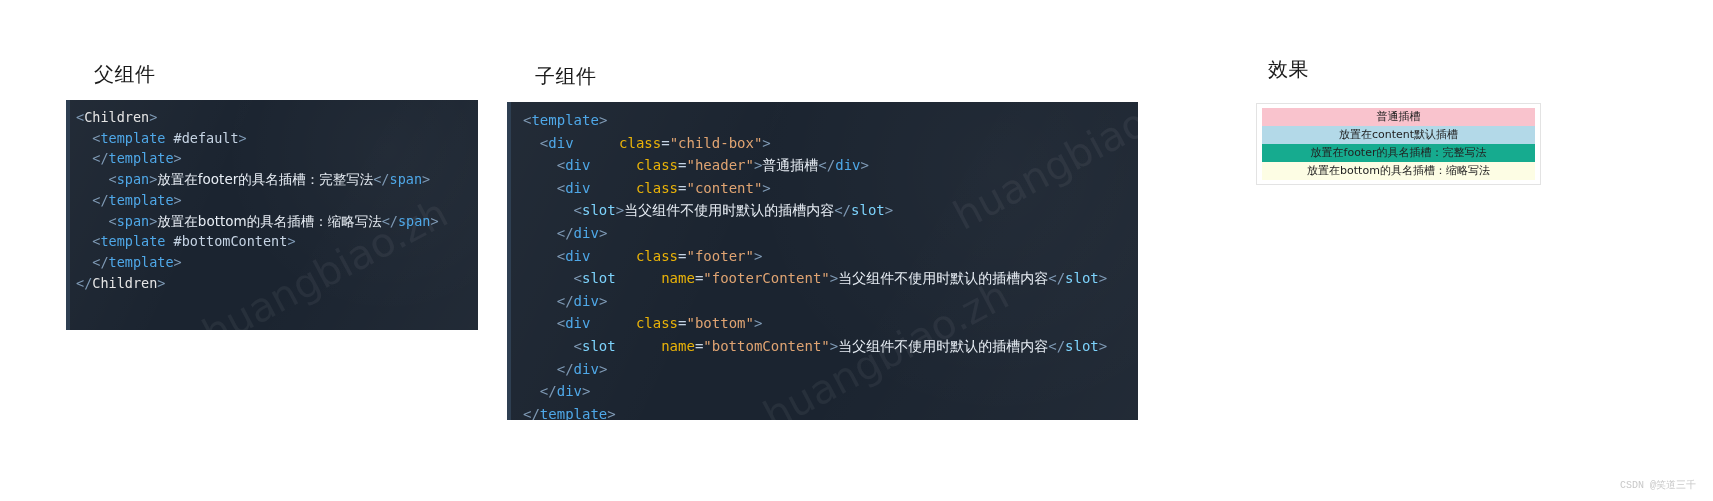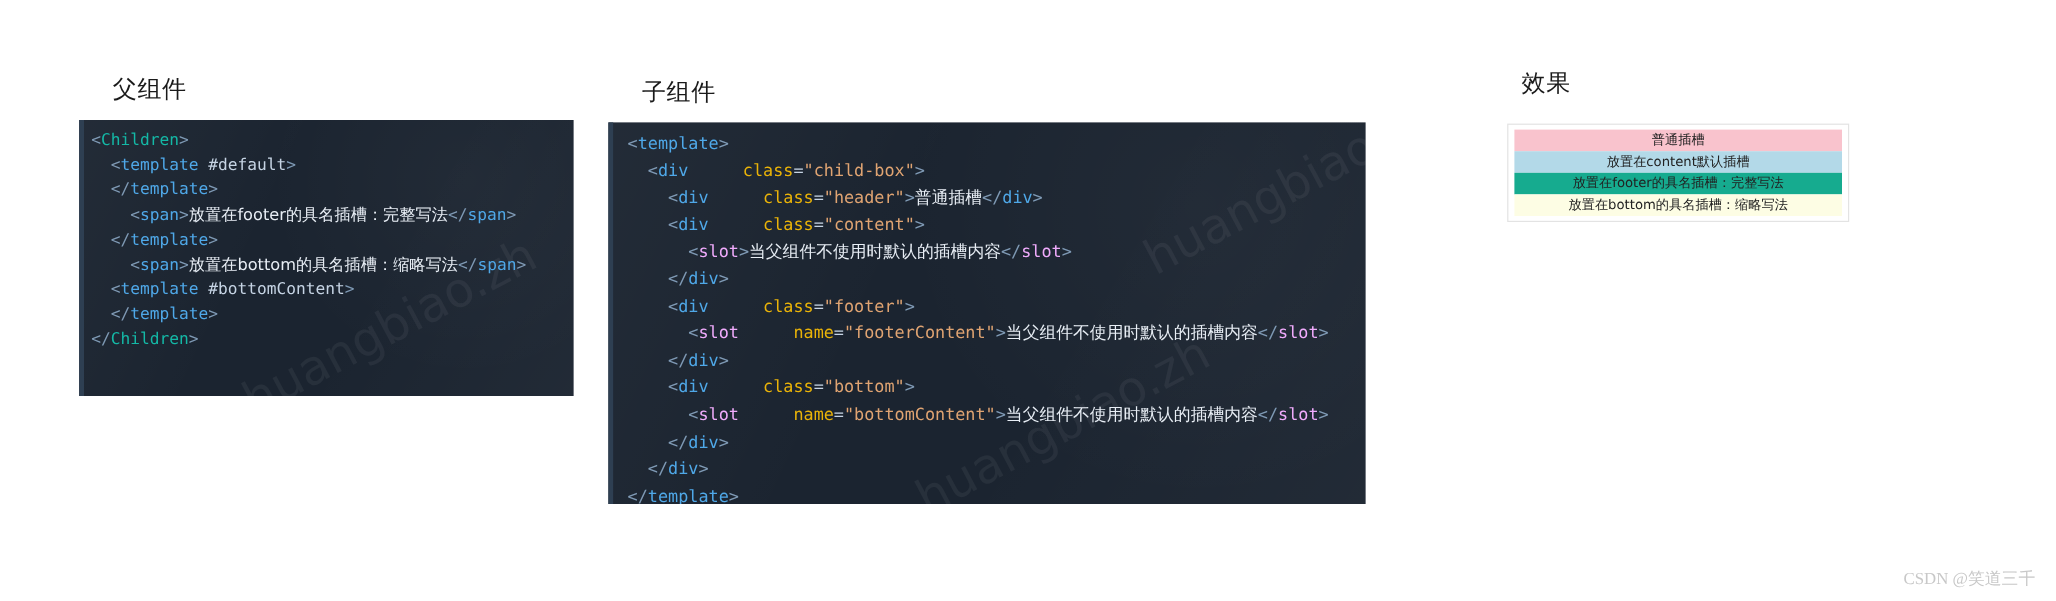--- a/index.html
+++ b/index.html
@@ -82,26 +82,26 @@
     white-space: pre;
     font-size: 13.5px;
     line-height: 20.7px;
     padding-left: 6px;
   }
   #panel-child .code-line { font-size: 14px; line-height: 22.6px; padding-left: 12px; }
 
   
   .t-punct   { color: #7f9ab5; }
   .t-tag     { color: #4fa8e8; }
-  .t-comp    { color: #14b8a6; }
+  .t-comp    { color: #e5e5e5; }
   .t-attr    { color: #c6d4e4; }
   .t-attrkey { color: #eab308; margin-left: 37px; }
   .t-str     { color: #e0a472; }
   .t-text    { color: #e8eef5; font-family: "DejaVu Sans", sans-serif; }
-  .t-slot    { color: #f0abfc; }
+  .t-slot    { color: #7dd3fc; }
   .t-eq      { color: #c6d4e4; }
 
   .hl-box {
     outline: 1px solid #5b7f6a;
     background: rgba(90,130,110,0.10);
   }
   .hl-row {
     background: rgba(255,255,255,0.035);
     box-shadow: inset 0 1px 0 rgba(255,255,255,0.06), inset 0 -1px 0 rgba(255,255,255,0.06);
   }
@@ -129,23 +129,23 @@
   .row-header  { background: #f9c3cd; }
   .row-content { background: #b3d9e8; }
   .row-footer  { background: #16ab8f; }
   .row-bottom  { background: #fdfde4; }
 
   
   #csdn-watermark {
     position: absolute;
     right: 17px;
     bottom: 9px;
-    font-size: 14px;
+    font-size: 10px;
     color: #c8c8c8;
-    font-family: Liberation Serif, serif;
+    font-family: Liberation Mono, monospace;
     white-space: nowrap;
   }
 </style>
 </head>
 <body>
 
 <div class="section-title" id="title-parent">父组件</div>
 <div class="section-title" id="title-child">子组件</div>
 <div class="section-title" id="title-effect">效果</div>
 

